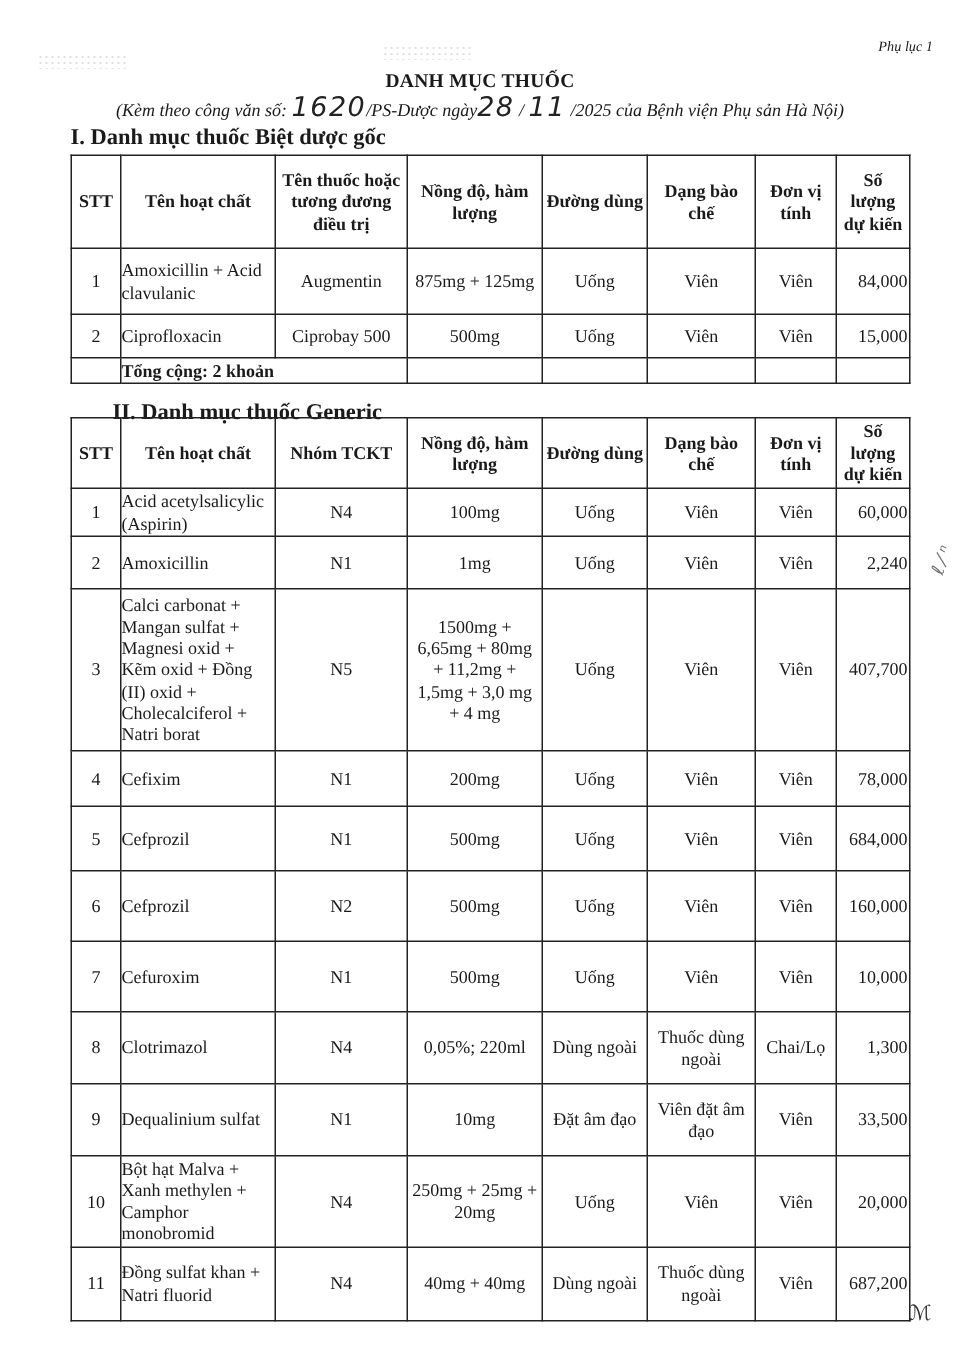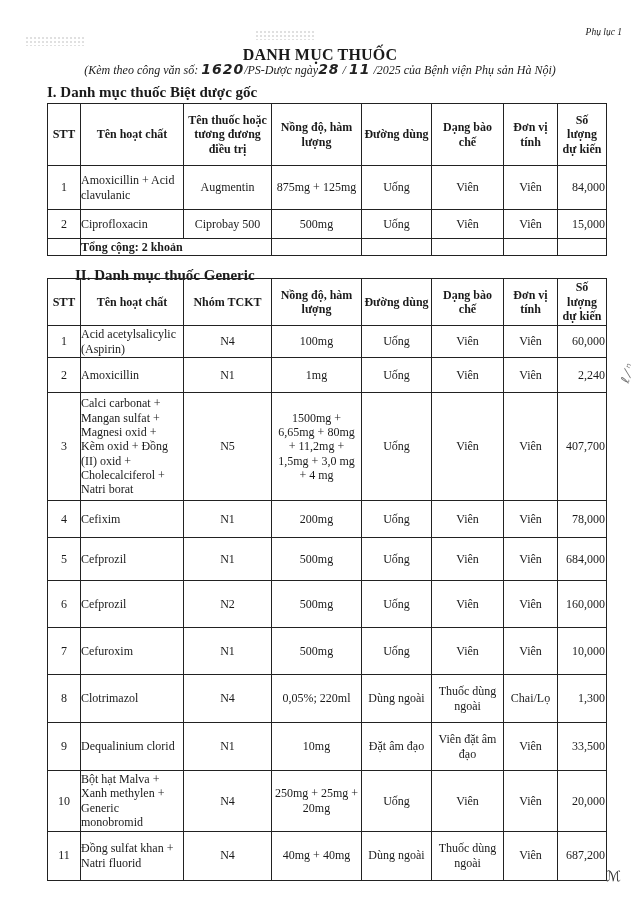--- a/index.html
+++ b/index.html
@@ -1,23 +1,23 @@
 <!DOCTYPE html>
 <html><head>
 <meta charset="utf-8">
 <style>
   html, body { margin: 0; padding: 0; }
   body {
     width: 640px; height: 906px; background: #ffffff; position: relative; overflow: hidden;
     font-family: "Liberation Serif", "DejaVu Serif", serif; color: #1a1a1a;
   }
   .appendix { position: absolute; right: 18px; top: 27px; font-size: 9.5px; font-style: italic; }
-  .title { position: absolute; left: 0; right: 0; top: 46px; text-align: center; font-weight: bold; font-size: 16px; letter-spacing: 0.2px; }
+  .title { position: absolute; left: 0; right: 0; top: 46px; text-align: center; font-weight: bold; font-size: 13px; letter-spacing: 0.2px; }
   .subtitle { position: absolute; left: 0; right: 0; top: 61px; text-align: center; font-style: italic; font-size: 12px; }
-  .hand { font-family: "DejaVu Sans", sans-serif; font-style: italic; font-size: 14px; font-weight: bold; color: #222; letter-spacing: 1px; }
+  .hand { font-family: "DejaVu Sans", sans-serif; font-style: italic; font-size: 18px; font-weight: normal; color: #222; letter-spacing: 1px; }
   .section-heading { position: absolute; left: 47px; font-weight: bold; font-size: 15px; }
   #sec1 { top: 84px; }
   #sec2 { top: 267px; margin-left: 28px; }
 
   table { position: absolute; left: 47px; border-collapse: collapse; table-layout: fixed; font-size: 12px; }
   #t1 { top: 103px; width: 559px; }
   #t2 { top: 278px; width: 559px; }
   td, th { border: 1.3px solid #222; padding: 1px 2px; line-height: 1.2; vertical-align: middle; }
   th { font-weight: bold; text-align: center; }
   td.c { text-align: center; }
@@ -226,31 +226,31 @@
         <td class="l">Clotrimazol</td>
         <td class="c">N4</td>
         <td class="c">0,05%; 220ml</td>
         <td class="c">Dùng ngoài</td>
         <td class="c">Thuốc dùng ngoài</td>
         <td class="c">Chai/Lọ</td>
         <td class="r">1,300</td>
       </tr>
       <tr>
         <td class="c">9</td>
-        <td class="l">Dequalinium clorid</td>
+        <td class="l">Dequalinium sulfat</td>
         <td class="c">N1</td>
         <td class="c">10mg</td>
         <td class="c">Đặt âm đạo</td>
         <td class="c">Viên đặt âm đạo</td>
         <td class="c">Viên</td>
         <td class="r">33,500</td>
       </tr>
       <tr>
         <td class="c">10</td>
-        <td class="l">Bột hạt Malva + Xanh methylen + Generic monobromid</td>
+        <td class="l">Bột hạt Malva + Xanh methylen + Camphor monobromid</td>
         <td class="c">N4</td>
         <td class="c">250mg + 25mg + 20mg</td>
         <td class="c">Uống</td>
         <td class="c">Viên</td>
         <td class="c">Viên</td>
         <td class="r">20,000</td>
       </tr>
       <tr>
         <td class="c">11</td>
         <td class="l">Đồng sulfat khan + Natri fluorid</td>

